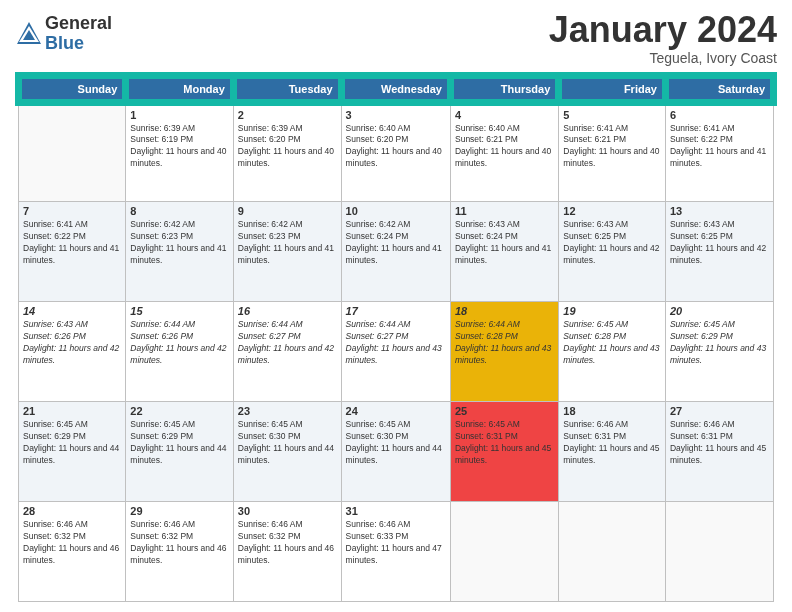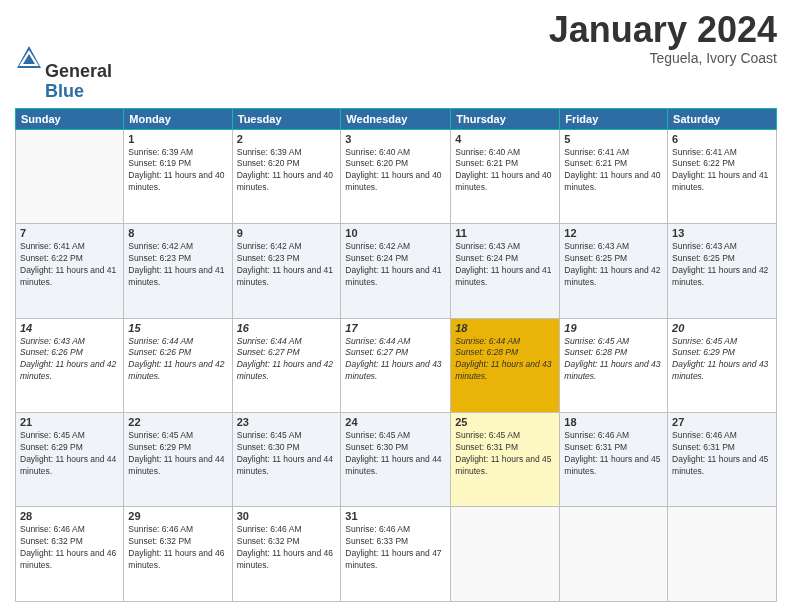--- a/index.html
+++ b/index.html
@@ -25,21 +25,20 @@
     }
     .logo {
       display: flex;
       align-items: center;
       margin-top: 4px;
     }
     .logo-text {
       display: flex;
       flex-direction: column;
       line-height: 1.1;
-      margin-top: 48px;
     }
     .logo-general {
       font-size: 18px;
       font-weight: bold;
       color: #333;
     }
     .logo-blue {
       font-size: 18px;
       font-weight: bold;
       color: #2e6da4;
@@ -66,22 +65,22 @@
       width: 100%;
       border-collapse: collapse;
       flex: 1;
     }
     .calendar th {
       background-color: #2e6da4;
       color: white;
       font-size: 11px;
       font-weight: bold;
       padding: 4px 5px;
-      text-align: left;
-      border: 1px solid #14b8a6;
+      text-align: right;
+      border: 7px solid #14b8a6;
     }
     .calendar td {
       border: 1px solid #c0c0c0;
       vertical-align: top;
       padding: 3px 4px;
       font-size: 9px;
       color: #333;
       width: 113px;
       height: 88px;
       background: #fff;
@@ -245,21 +244,21 @@
             <div class="day-info"><span>Sunrise: 6:45 AM</span><br><span>Sunset: 6:29 PM</span><br><span>Daylight: 11 hours and 44 minutes.</span></div>
           </td>
           <td style="background: rgb(240, 244, 248);">
             <span class="day-num">23</span>
             <div class="day-info"><span>Sunrise: 6:45 AM</span><br><span>Sunset: 6:30 PM</span><br><span>Daylight: 11 hours and 44 minutes.</span></div>
           </td>
           <td style="background: rgb(240, 244, 248);">
             <span class="day-num">24</span>
             <div class="day-info"><span>Sunrise: 6:45 AM</span><br><span>Sunset: 6:30 PM</span><br><span>Daylight: 11 hours and 44 minutes.</span></div>
           </td>
-          <td style="background: #fef9c3;">
+          <td style="background: #ef4444;">
             <span class="day-num">25</span>
             <div class="day-info"><span>Sunrise: 6:45 AM</span><br><span>Sunset: 6:31 PM</span><br><span>Daylight: 11 hours and 45 minutes.</span></div>
           </td>
           <td style="background: rgb(240, 244, 248);">
             <span class="day-num">18</span>
             <div class="day-info"><span>Sunrise: 6:46 AM</span><br><span>Sunset: 6:31 PM</span><br><span>Daylight: 11 hours and 45 minutes.</span></div>
           </td>
           <td style="background: rgb(240, 244, 248);">
             <span class="day-num">27</span>
             <div class="day-info"><span>Sunrise: 6:46 AM</span><br><span>Sunset: 6:31 PM</span><br><span>Daylight: 11 hours and 45 minutes.</span></div>

